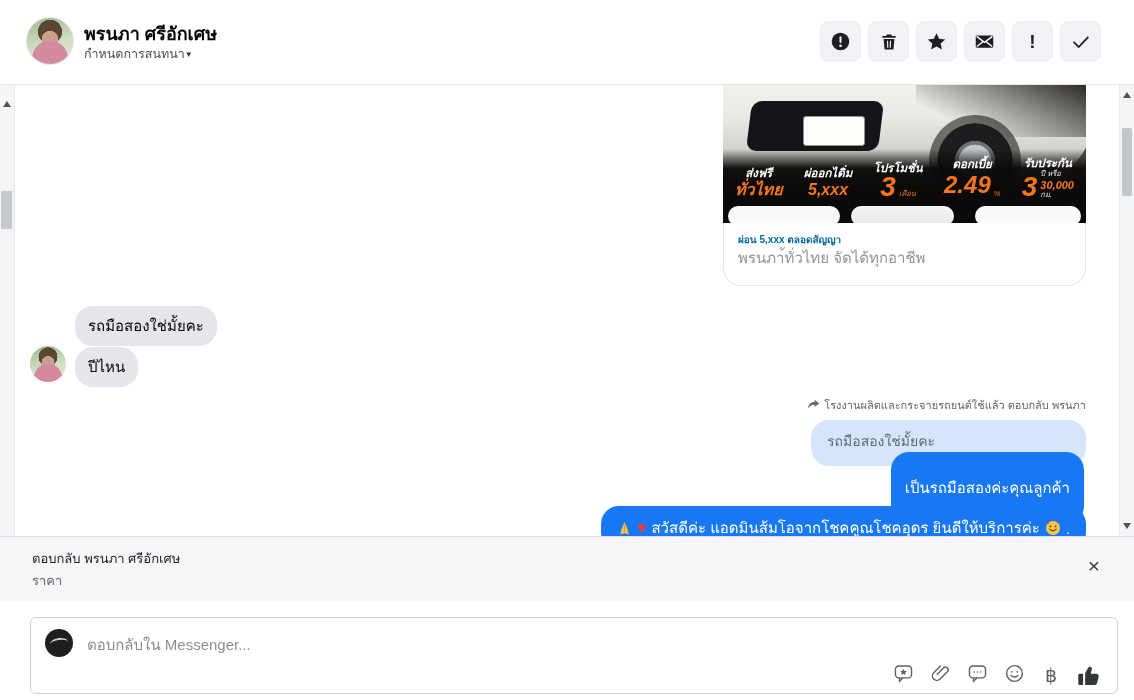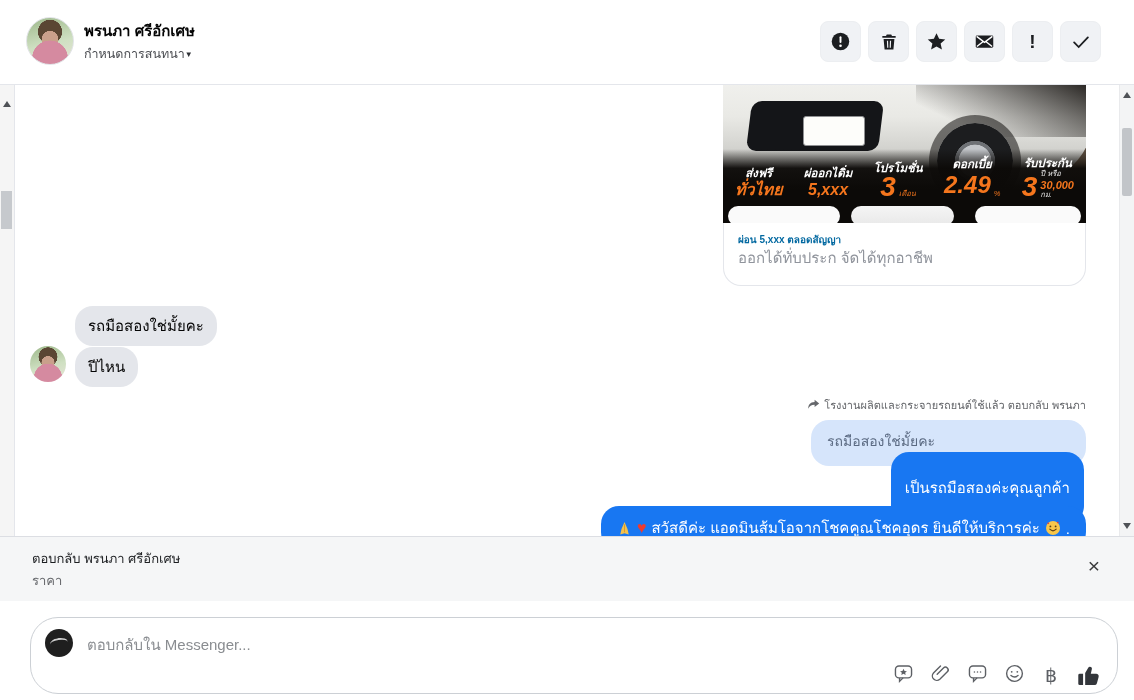--- a/index.html
+++ b/index.html
@@ -8,21 +8,21 @@
 
   
   .header{position:absolute;left:0;top:0;right:0;height:84px;background:#fff;border-bottom:1px solid #e4e6eb;z-index:6;}
   .hdr-avatar{position:absolute;left:26px;top:17px;width:48px;height:48px;border-radius:50%;
     background:
       radial-gradient(circle at 50% 88%, #d58aa0 0 38%, rgba(0,0,0,0) 39%),
       radial-gradient(circle at 50% 46%, #c9a08b 0 24%, rgba(0,0,0,0) 25%),
       radial-gradient(circle at 50% 30%, #5a4633 0 30%, rgba(0,0,0,0) 31%),
       linear-gradient(165deg,#9db88a 0%,#cfe0c2 55%,#e8e4d8 100%);
     border:1px solid #e2e4e8;box-sizing:border-box;}
-  .hdr-name{position:absolute;left:84px;top:19px;font-size:15px;font-weight:bold;color:#050505;text-align:center;}
+  .hdr-name{position:absolute;left:84px;top:19px;font-size:18px;font-weight:bold;color:#050505;text-align:center;}
   .hdr-sub{position:absolute;left:84px;top:44px;font-size:12.5px;color:#4b4d52;display:flex;align-items:center;cursor:pointer;}
   .hdr-caret{font-size:8px;color:#2f3237;}
   .hdr-actions{position:absolute;right:33px;top:21px;display:flex;gap:7px;}
   .hdr-btn{width:41px;height:41px;border-radius:8px;background:#f0f2f5;display:flex;align-items:center;justify-content:center;color:#1c1e21;cursor:pointer;border:1px solid #eceef1;box-sizing:border-box;}
   .hdr-btn svg{display:block;}
   .hdr-bang{font-size:19px;font-weight:bold;color:#1c1e21;}
 
   
   .left-divider{position:absolute;left:14px;top:0;width:1px;height:536px;background:#e4e6eb;z-index:4;}
   .left-rail{position:absolute;left:0;top:85px;width:14px;height:451px;background:#f5f5f5;z-index:4;}
@@ -84,21 +84,21 @@
   .em-svg{display:block;}
 
   
   .reply-bar{position:absolute;left:0;right:0;top:536px;height:64px;background:#f5f6f7;border-top:1px solid #dcdee3;border-bottom:1px solid #e4e6eb;box-sizing:content-box;z-index:5;}
   .rb-title{position:absolute;left:32px;top:11px;font-size:13px;color:#1c1e21;}
   .rb-snippet{position:absolute;left:32px;top:33px;font-size:13px;color:#65676b;}
   .rb-close{position:absolute;right:26px;top:15px;width:28px;height:28px;display:flex;align-items:center;justify-content:center;font-size:21px;color:#3a3b3c;cursor:pointer;}
 
   
   .composer{position:absolute;left:0;right:0;top:601px;height:99px;background:#fff;z-index:5;}
-  .input-box{position:absolute;left:30px;top:16px;width:1088px;height:77px;border:1px solid #ccd0d5;border-radius:28px;box-sizing:border-box;background:#fff;}
+  .input-box{position:absolute;left:30px;top:16px;width:1088px;height:77px;border:1px solid #ccd0d5;border-radius:6px;box-sizing:border-box;background:#fff;}
   .comp-avatar{position:absolute;left:14px;top:11px;width:28px;height:28px;border-radius:50%;background:#1f1f1f;overflow:hidden;}
   .comp-avatar::after{content:"";position:absolute;left:5px;top:9px;width:18px;height:8px;border-top:2px solid #cfcfcf;border-radius:50%;transform:rotate(-8deg);}
   .comp-input{position:absolute;left:54px;top:12px;width:700px;height:26px;border:none;outline:none;font-size:15px;color:#1c1e21;font-family:inherit;background:transparent;}
   .comp-input::placeholder{color:#8a8d91;}
   .comp-icons{position:absolute;right:18px;bottom:7px;display:flex;align-items:center;gap:15px;color:#5d6065;}
   .ci{width:22px;height:22px;display:flex;align-items:center;justify-content:center;cursor:pointer;}
   .ci-baht{font-size:19px;color:#5d6065;line-height:1;}
   .ci-like svg{display:block;}
 </style>
 </head>
@@ -207,21 +207,21 @@
               </span>
             </div>
           </div>
         </div>
         <div class="ad-btn b1"></div>
         <div class="ad-btn b2"></div>
         <div class="ad-btn b3"></div>
       </div>
       <div class="ad-meta">
         <div class="ad-title">ผ่อน 5,xxx ตลอดสัญญา</div>
-        <div class="ad-sub">ออกได้ทั่บประก จัดได้ทุกอาชีพ</div>
+        <div class="ad-sub">พรนภา้ทั่วไทย จัดได้ทุกอาชีพ</div>
       </div>
     </div>
 
     <div class="bubble-in" style="left:75px;top:306px;">รถมือสองใช่มั้ยคะ</div>
     <div class="msg-avatar"></div>
     <div class="bubble-in" style="left:75px;top:347px;">ปีไหน</div>
 
     <div class="reply-context">
       <span>
         <svg width="13" height="11" viewBox="0 0 14 12" fill="#65676b">

